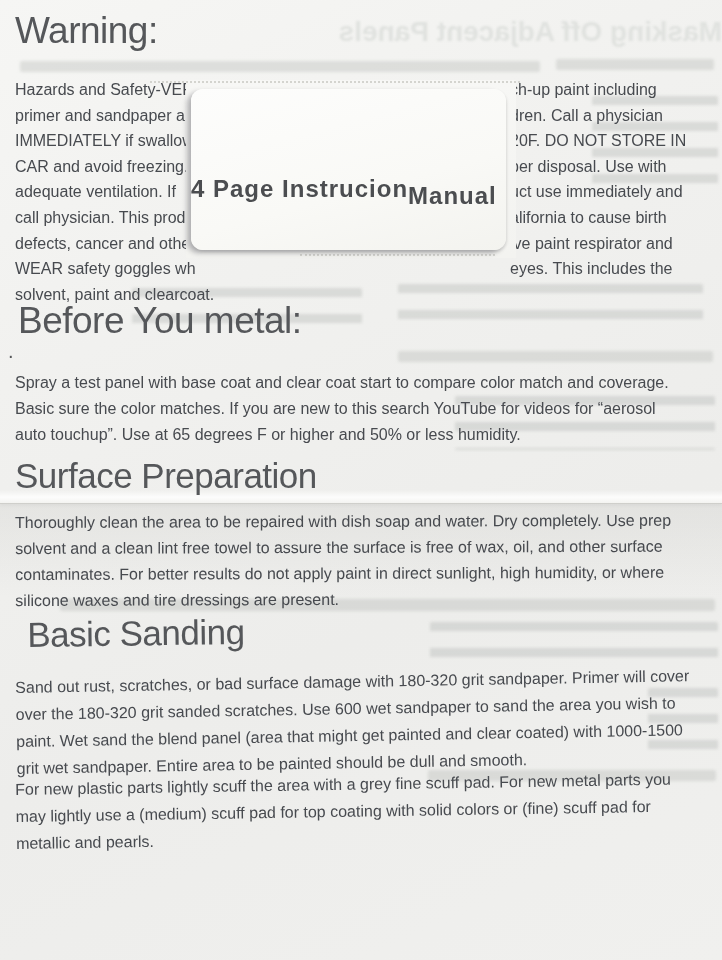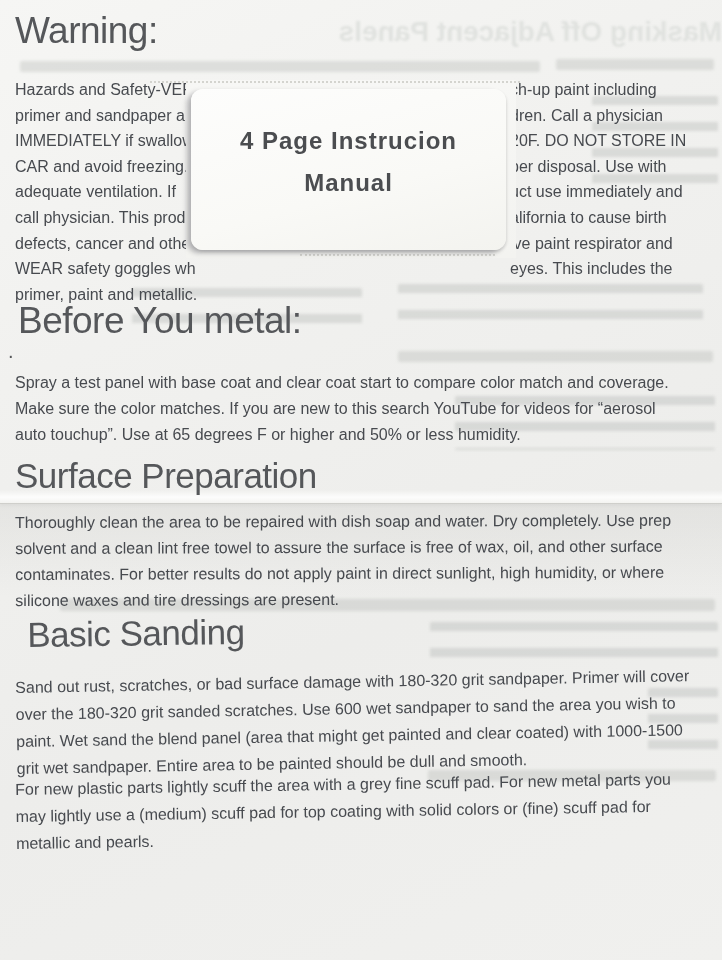--- a/index.html
+++ b/index.html
@@ -42,21 +42,21 @@
   .sticker-backing{
     position:absolute;left:186px;top:80px;width:330px;height:178px;
     background:linear-gradient(180deg,#f7f7f5,#f3f3f0);
   }
   .perf{position:absolute;height:0;border-top:2px dotted #d4d4cf;}
   .sticker-label{
     position:absolute;left:191px;top:89px;width:315px;height:161px;
     border-radius:12px;
     background:linear-gradient(165deg,#fdfdfc 0%,#f9f9f6 60%,#f3f3ef 100%);
     box-shadow:-4px 3px 5px rgba(100,100,106,0.45),1px 2px 3px rgba(0,0,0,0.10);
-    display:flex;flex-direction:column;align-items:center;justify-content:flex-start;
+    display:flex;flex-direction:row;align-items:center;justify-content:flex-start;
     padding-top:38px;box-sizing:border-box;
   }
   .sticker-label .t1,.sticker-label .t2{
     font-size:24px;font-weight:700;color:#4b4d50;letter-spacing:1px;white-space:nowrap;
   }
   .sticker-label .t2{margin-top:14px;}
   .stray{position:absolute;left:8px;top:340px;color:#55575a;font-size:20px;}
 </style>
 </head>
 <body>
@@ -83,21 +83,21 @@
 
   <div class="txt lh25" style="left:15px;top:77px;">
     <div>Hazards and Safety-VERY</div>
     <div>primer and sandpaper ar</div>
     <div>IMMEDIATELY if swallow</div>
     <div>CAR and avoid freezing.</div>
     <div>adequate ventilation. If</div>
     <div>call physician. This produ</div>
     <div>defects, cancer and othe</div>
     <div>WEAR safety goggles wh</div>
-    <div>primer, paint and metallic.</div>
+    <div>solvent, paint and clearcoat.</div>
   </div>
 
   <div class="txt lh25" style="left:510px;top:77px;">
     <div>ch-up paint including</div>
     <div>dren. Call a physician</div>
     <div>20F. DO NOT STORE IN</div>
     <div>per disposal. Use with</div>
     <div>uct use immediately and</div>
     <div>alifornia to cause birth</div>
     <div>ive paint respirator and</div>
@@ -110,21 +110,21 @@
   <div class="sticker-label">
     <div class="t1">4 Page Instrucion</div>
     <div class="t2">Manual</div>
   </div>
 
   <div class="h" style="left:18px;top:300px;font-size:37px;">Before You metal:</div>
   <div class="stray">.</div>
 
   <div class="txt lh26" style="left:15px;top:370px;">
     <div>Spray a test panel with base coat and clear coat start to compare color match and coverage.</div>
-    <div>Make sure the color matches.  If you are new to this search YouTube for videos for “aerosol</div>
+    <div>Basic sure the color matches.  If you are new to this search YouTube for videos for “aerosol</div>
     <div>auto touchup”.  Use at 65 degrees F or higher and 50% or less humidity.</div>
   </div>
 
   <div class="h" style="left:15px;top:456px;font-size:35px;">Surface Preparation</div>
 
   <div class="txt lh26" style="left:15px;top:510px;transform:rotate(-0.2deg);transform-origin:left top;">
     <div>Thoroughly clean the area to be repaired with dish soap and water.  Dry completely. Use prep</div>
     <div>solvent and a clean lint free towel to assure the surface is free of wax, oil, and other surface</div>
     <div>contaminates. For better results do not apply paint in direct sunlight, high humidity, or where</div>
     <div>silicone waxes and tire dressings are present.</div>

